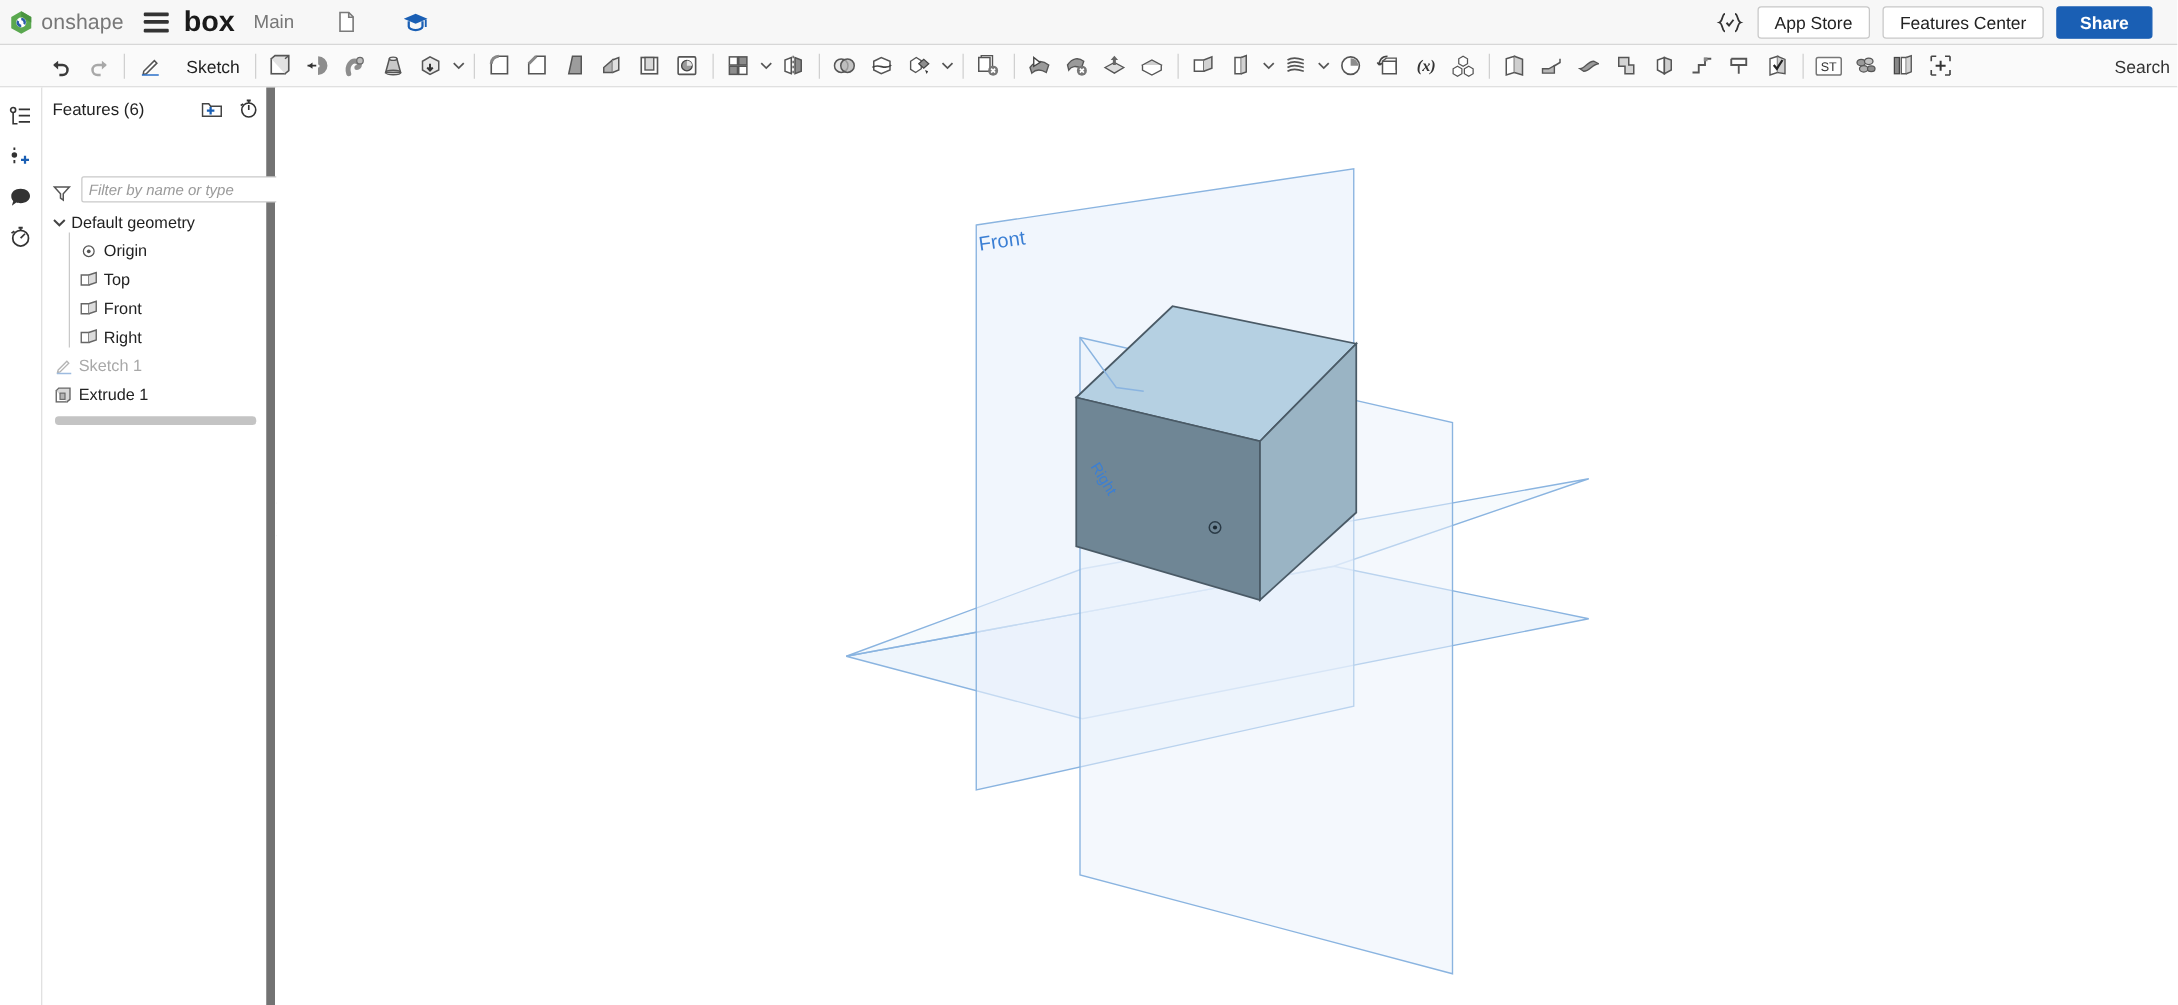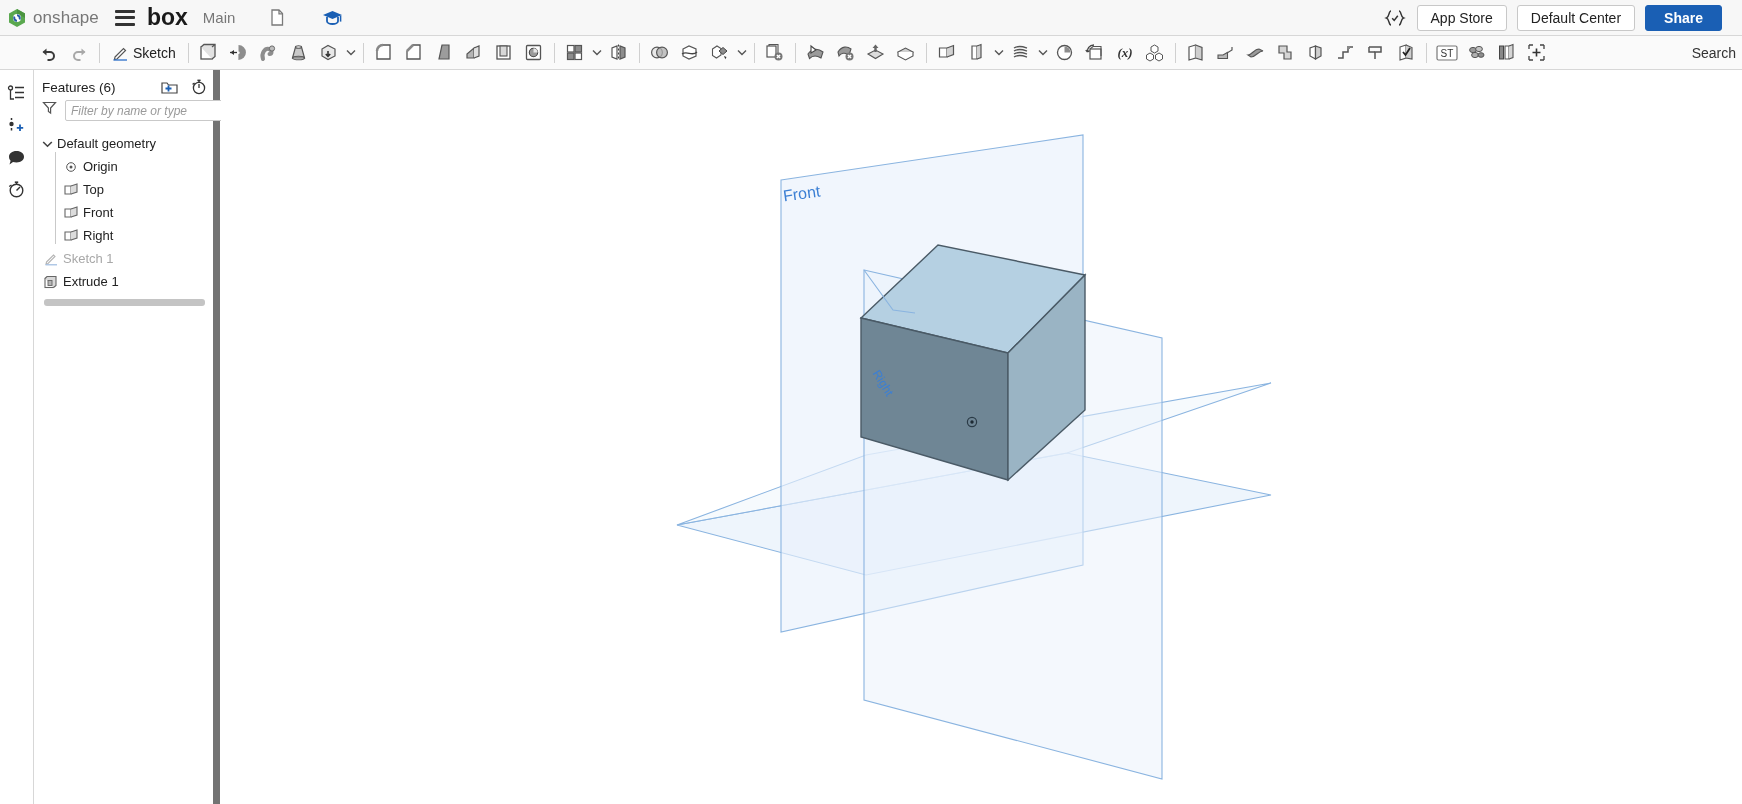--- a/index.html
+++ b/index.html
@@ -55,21 +55,21 @@
   
   .toolbar {
     position: absolute; top: 36px; left: 0; width: 1742px; height: 34px;
     background: #fafafa; border-bottom: 1px solid #d7d7d7;
     display: flex; align-items: center; padding-left: 34px;
   }
   .tool {
     width: 30px; height: 30px; display: flex; align-items: center;
     justify-content: center; cursor: pointer; flex: 0 0 auto;
   }
-  .tool.wide { width: auto; padding: 0 7px; gap: 4px; }
+  .tool.wide { width: auto; padding: 0 7px; gap: 20px; }
   .tool-label { font-size: 14px; color: #222; }
   .tsep { width: 1px; height: 20px; background: #d0d0d0; margin: 0 5px; flex: 0 0 auto; }
   .caret { width: 14px; height: 24px; display: flex; align-items: center;
     justify-content: center; cursor: pointer; flex: 0 0 auto; }
   .search-label {
     font-size: 14px; color: #333; margin-left: auto; padding-right: 6px;
     white-space: nowrap;
   }
 
   
@@ -91,21 +91,21 @@
   }
   .panel-head {
     height: 26px; display: flex; align-items: center; padding: 0 6px 0 8px;
     margin-top: 4px;
   }
   .panel-title { font-size: 13.5px; color: #222; }
   .panel-head-ics { margin-left: auto; display: flex; gap: 13px; align-items: center; }
   .panel-ic { cursor: pointer; display: flex; align-items: center; }
 
   .filter-row {
-    display: flex; align-items: flex-start; padding: 0 8px; height: 28px; gap: 8px;
+    display: flex; align-items: flex-end; padding: 0 8px; height: 28px; gap: 8px; margin-top: 34px;
   }
   .filter-input {
     flex: 1; height: 21px; border: 1px solid #c9c9c9; border-radius: 2px;
     font-size: 12px; font-style: italic; color: #999; padding: 0 5px;
     font-family: "Liberation Sans", sans-serif; background: #fff;
   }
   .filter-input::placeholder { color: #9a9a9a; font-style: italic; }
 
   .tree { padding-top: 4px; position: relative; }
   .tnode {
@@ -189,21 +189,21 @@
 
     <div class="topbar-right">
       <span class="brace-ic">
         <svg width="24" height="18" viewBox="0 0 24 18">
           <path d="M8 2 C5.5 2 6.5 8 3.5 9 C6.5 10 5.5 16 8 16" fill="none" stroke="#333" stroke-width="1.4"></path>
           <path d="M16 2 C18.5 2 17.5 8 20.5 9 C17.5 10 18.5 16 16 16" fill="none" stroke="#333" stroke-width="1.4"></path>
           <path d="M9.2 9.2 l2 2.2 l3.6 -4.6" fill="none" stroke="#333" stroke-width="1.5"></path>
         </svg>
       </span>
       <div class="tb-btn">App Store</div>
-      <div class="tb-btn">Default Center</div>
+      <div class="tb-btn">Features Center</div>
       <div class="tb-btn share">Share</div>
     </div>
   </div>
 
   <div class="toolbar">
     <div class="tool">
       <svg width="18" height="18" viewBox="0 0 18 18">
         <path d="M6.5 4.5 L2.5 8 L6.5 11.5 Z" fill="#3a3a3a"></path>
         <path d="M3.5 8 H10 a4 4 0 0 1 0 8 H7.5" fill="none" stroke="#3a3a3a" stroke-width="2"></path>
       </svg>

